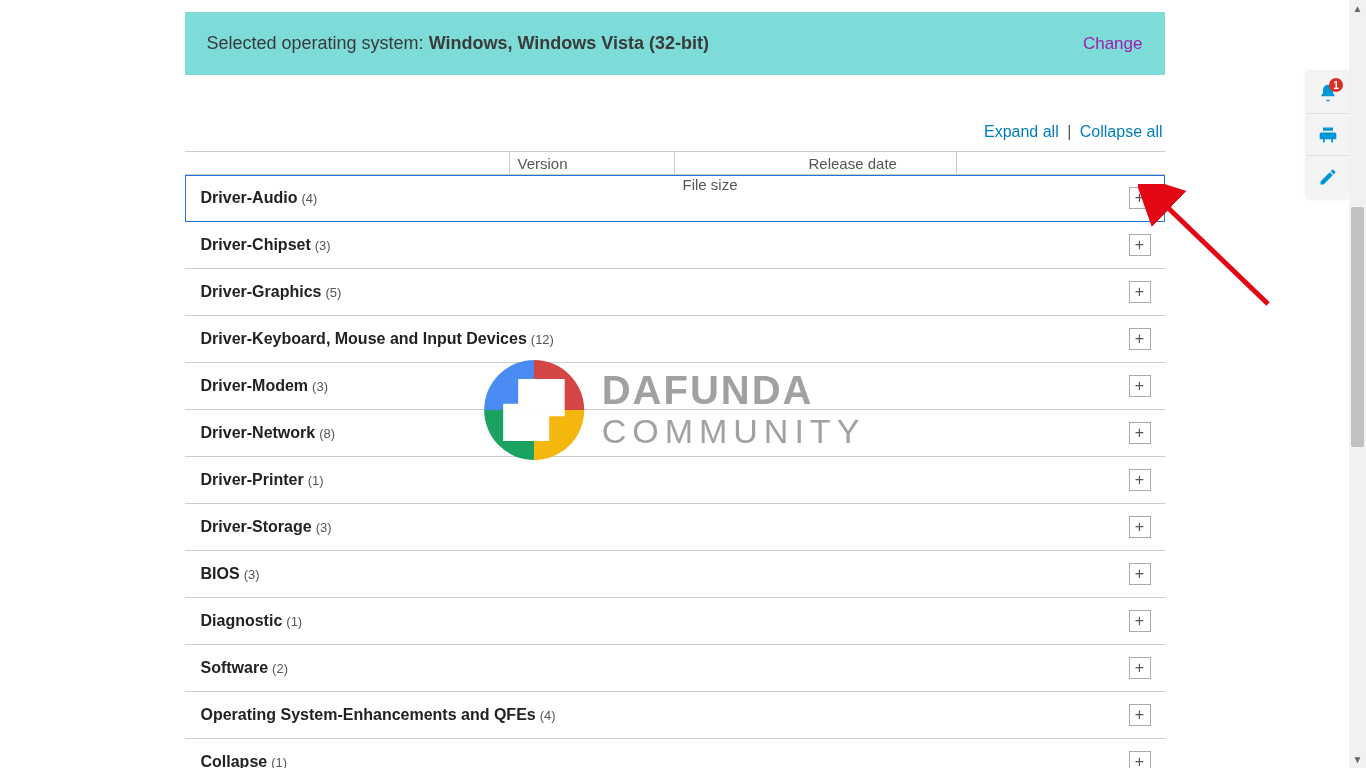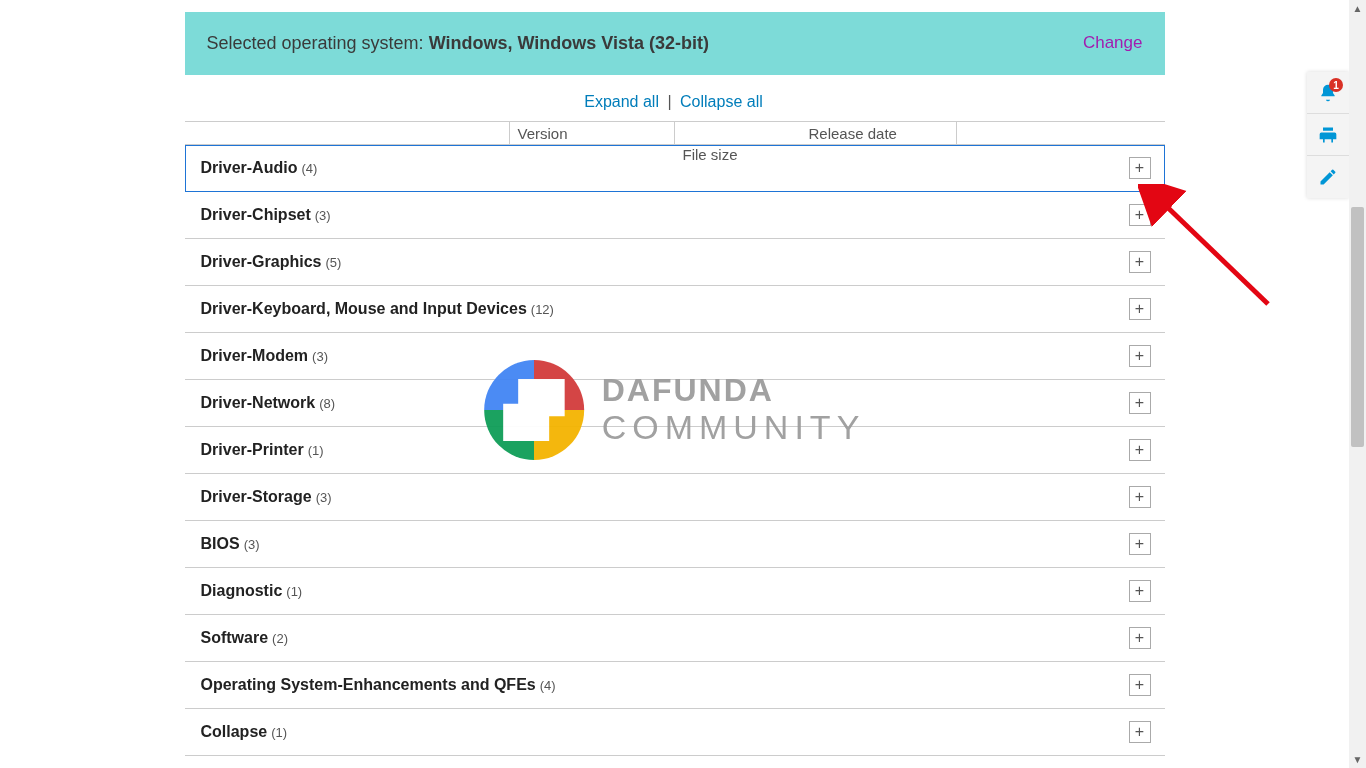--- a/index.html
+++ b/index.html
@@ -33,37 +33,39 @@
     margin: 0 auto;
     padding-top: 12px;
   }
 
   
   .os-banner {
     background: #7ddbd8;
     padding: 21px 22px;
     display: flex;
     justify-content: space-between;
+    align-items: center;
     font-size: 18px;
     color: #3a3a3a;
   }
   .os-banner .left .lbl { font-weight: 400; }
   .os-banner .left .bold { font-weight: 700; }
   .os-banner a.change {
     color: #a21caf;
     text-decoration: none;
     font-size: 17px;
   }
 
   
   .controls {
-    text-align: center;
+    text-align: right;
     padding: 18px 2px 10px 0;
     font-size: 16px;
     color: #333;
+    margin-top: 30px;
   }
   .controls a { color: #007dba; text-decoration: none; }
   .controls .sep { color: #555; margin: 0 4px; }
 
   
   .thead {
     display: flex;
     border: 1px solid #ccc;
     border-left: none;
     border-right: none;
@@ -128,21 +130,21 @@
   }
   .wm-logo::after {
     content: "";
     position: absolute;
     width: 62px; height: 62px;
     background: #fff;
     border-radius: 0;
     clip-path: polygon(25% 0, 100% 0, 100% 60%, 75% 60%, 75% 100%, 0 100%, 0 40%, 25% 40%);
   }
   .wm-text { display: flex; flex-direction: column; }
-  .wm-top { font-size: 32px; font-weight: 800; color: #9c9c9c; letter-spacing: 2px; line-height: 1; }
+  .wm-top { font-size: 40px; font-weight: 800; color: #9c9c9c; letter-spacing: 2px; line-height: 1; }
   .wm-bot { font-size: 34px; font-weight: 400; color: #9c9c9c; letter-spacing: 6px; margin-top: 2px; }
 
   
   .right-tools {
     position: absolute;
     right: 17px; top: 72px;
     width: 42px;
     display: flex;
     flex-direction: column;
     box-shadow: 0 0 4px rgba(0,0,0,.15);

